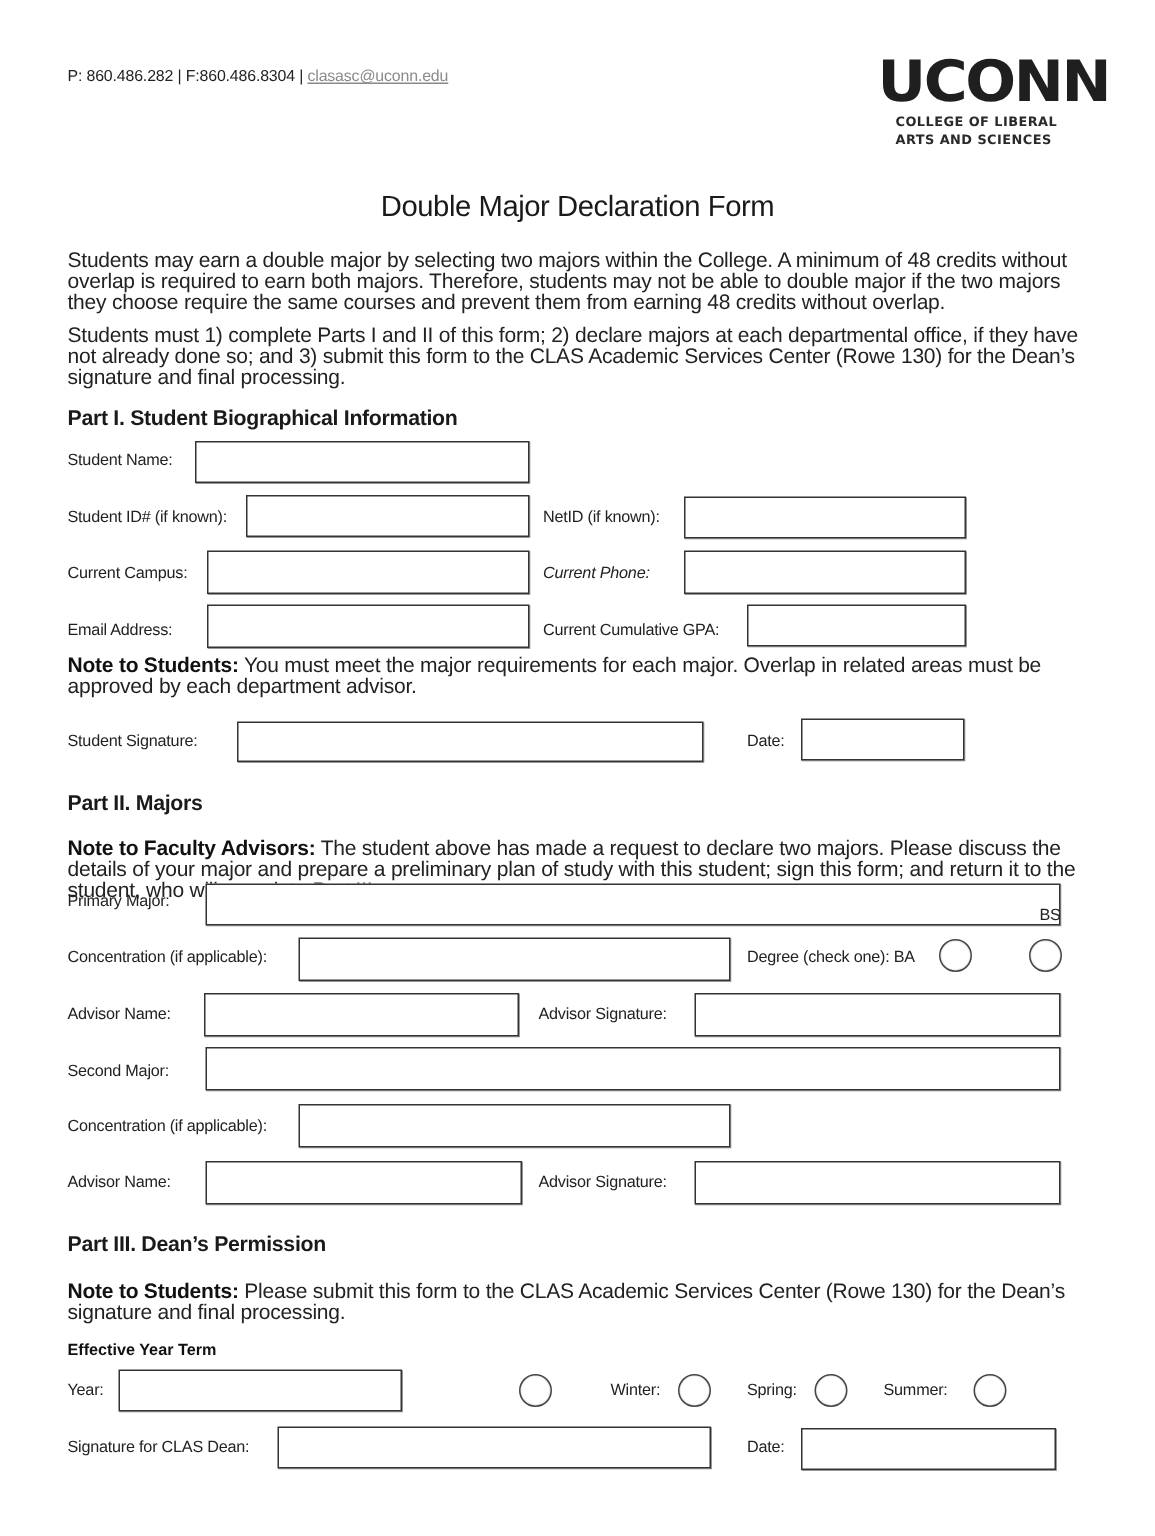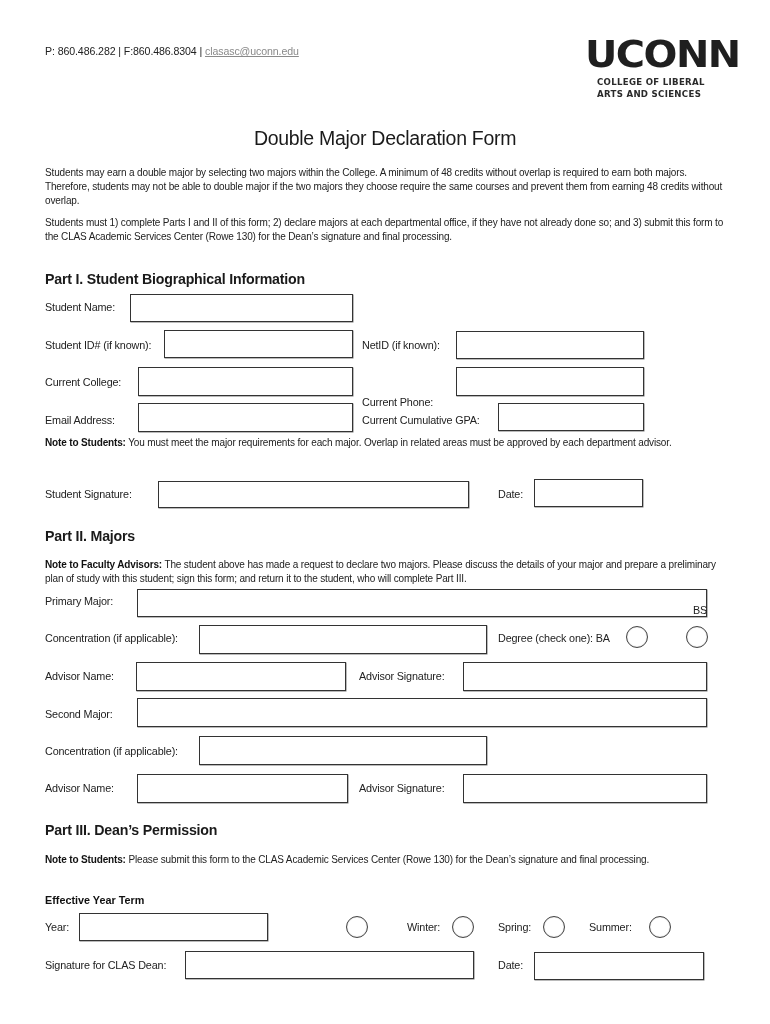--- a/index.html
+++ b/index.html
@@ -6,21 +6,21 @@
   html, body { width: 770px; height: 1024px; background: #ffffff; overflow: hidden; }
   body { position: relative; font-family: "Liberation Sans", sans-serif; color: #1a1a1a; }
   .abs { position: absolute; }
   .addr { left: 45px; top: 45px; font-size: 10.6px; line-height: 13px; color: #222; letter-spacing: -0.1px; }
   .addr .line { display: block; white-space: nowrap; }
   .addr a { color: #8a8a8a; text-decoration: underline; }
   .logo { left: 585px; top: 37px; width: 146px; }
   .logo .word { font-family: "DejaVu Sans", sans-serif; font-weight: bold; font-size: 38px; letter-spacing: -1.5px; color: #1f1f1f; line-height: 34px; transform: scaleX(1.05); transform-origin: left; display:block; }
   .logo .sub { display: block; font-family: "DejaVu Sans", sans-serif; font-weight: bold; font-size: 8.6px; line-height: 12px; color: #2a2a2a; letter-spacing: 0.3px; margin-left: 12px; white-space: nowrap; }
   .title { left: 0; width: 770px; top: 127px; text-align: center; font-size: 19.5px; color: #1a1a1a; letter-spacing: -0.3px; }
-  .para { left: 45px; width: 680px; font-size: 10px; line-height: 14px; color: #222; letter-spacing: -0.15px; }
+  .para { left: 45px; width: 680px; font-size: 14px; line-height: 14px; color: #222; letter-spacing: -0.15px; }
   .h2 { left: 45px; font-size: 14.2px; font-weight: bold; color: #1a1a1a; letter-spacing: -0.2px; }
   .lbl { font-size: 10.8px; color: #222; white-space: nowrap; letter-spacing: -0.15px; }
   .box { border: 1.5px solid #333; background: #fff; box-shadow: 0.5px 0.5px 0 #777; }
   .radio { width: 22px; height: 22px; border-radius: 50%; border: 1.5px solid #444; background: #fff; box-shadow: inset 0 0 1px #999; }
   .note b { font-weight: bold; color: #111; }
   .sub-h { left: 45px; font-size: 10.8px; font-weight: bold; color: #111; }
 </style>
 </head>
 <body>
 
@@ -43,24 +43,24 @@
 
 <div class="abs lbl" style="left:45px; top:301px;">Student Name:</div>
 <div class="abs box" style="left:130px; top:294px; width:223px; height:28px;"></div>
 
 <div class="abs lbl" style="left:45px; top:339px;">Student ID# (if known):</div>
 <div class="abs box" style="left:164px; top:330px; width:189px; height:28px;"></div>
 
 <div class="abs lbl" style="left:362px; top:339px;text-align:right;">NetID (if known):</div>
 <div class="abs box" style="left:456px; top:331px; width:188px; height:28px;"></div>
 
-<div class="abs lbl" style="left:45px; top:376px;">Current College:</div>
+<div class="abs lbl" style="left:45px; top:376px;">Current Campus:</div>
 <div class="abs box" style="left:138px; top:367px; width:215px; height:29px;"></div>
 
-<div class="abs lbl" style="left:362px; top:396px;">Current Phone:</div>
+<div class="abs lbl" style="left:362px; top:376px;font-style:italic;">Current Phone:</div>
 <div class="abs box" style="left:456px; top:367px; width:188px; height:29px;"></div>
 
 <div class="abs lbl" style="left:45px; top:414px;">Email Address:</div>
 <div class="abs box" style="left:138px; top:403px; width:215px; height:29px;"></div>
 
 <div class="abs lbl" style="left:362px; top:414px;">Current Cumulative GPA:</div>
 <div class="abs box" style="left:498px; top:403px; width:146px; height:28px;"></div>
 
 <div class="abs para note" style="top:436px;"><b>Note to Students:</b><span> You must meet the major requirements for each major. Overlap in related areas must be approved by each department advisor.</span></div>
 

